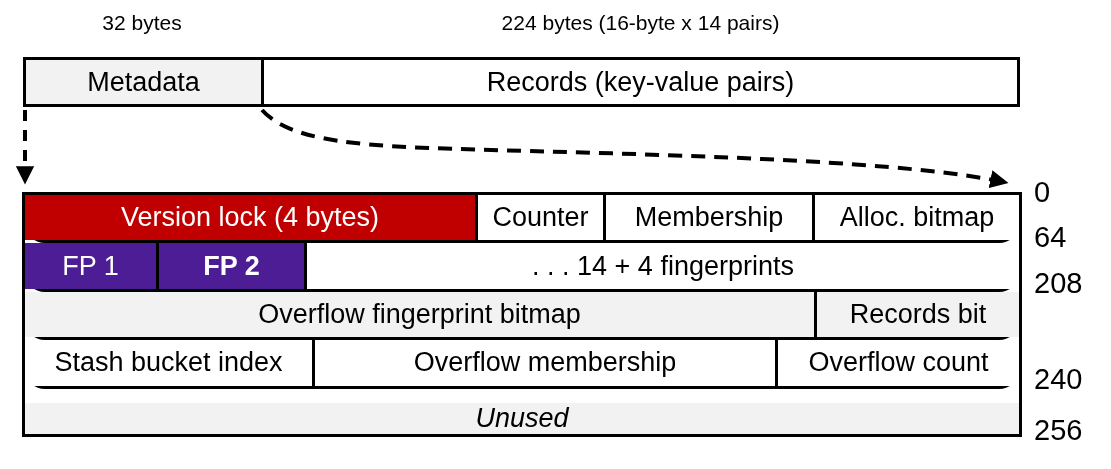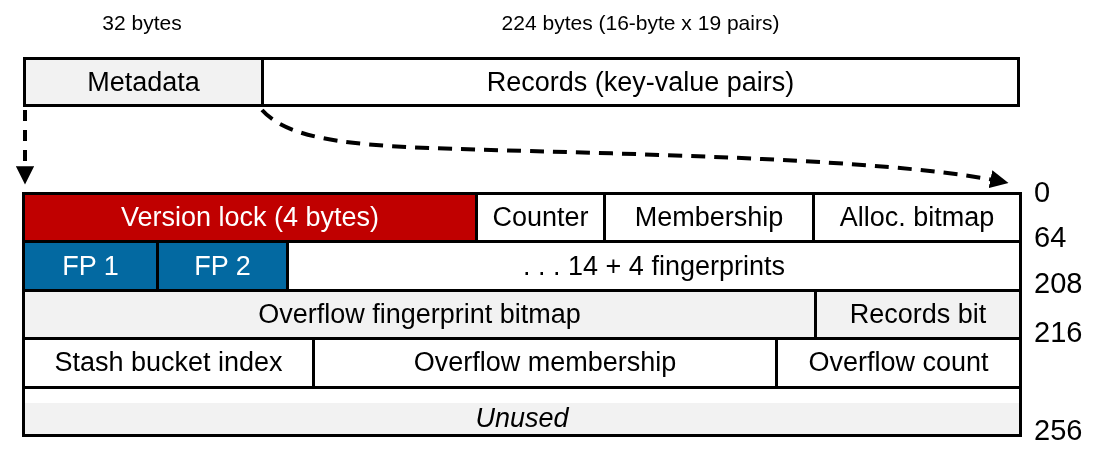--- a/index.html
+++ b/index.html
@@ -23,38 +23,38 @@
     font-size:27px; box-sizing:border-box; white-space:nowrap; overflow:hidden;
   }
   .topbar .cell-metadata { width:238px; background:#F2F2F2; border-right:3px solid #000; }
   .topbar .cell-records  { flex:1; background:#FFFFFF; }
 
   .grid {
     position:absolute; left:22px; top:192px; width:1000px; height:245px;
     border:3px solid #000; box-sizing:border-box;
     display:flex; flex-direction:column;
   }
-  .grid .row { display:flex; flex:1; border-bottom:3px solid #000; box-sizing:border-box; min-height:0; }
+  .grid .row { display:flex; flex:1; border-bottom:3px solid #000; box-sizing:border-box; min-height:0;border-radius:20px; }
   .grid .row:last-child { border-bottom:none;align-items:flex-end; }
   .grid .cell { border-right:3px solid #000; }
   .grid .cell:last-child { border-right:none; }
 
   .fill-red   { background:#C00000; color:#ffffff; }
-  .fill-blue  { background:#0369a1; color:#ffffff; }
+  .fill-blue  { background:#4c1d95; color:#ffffff; }
   .fill-gray  { background:#F2F2F2; }
   .fill-white { background:#FFFFFF; }
 
   
   .w-vlock      { width:453px; }
   .w-counter    { width:128px; }
   .w-membership { width:209px; }
   .w-alloc      { flex:1; }
   
   .w-fp1 { width:134px; }
-  .w-fp2 { width:130px; }
+  .w-fp2 { width:148px;font-weight:bold; }
   .w-fps { flex:1; }
   
   .w-ofb { width:792px; }
   .w-obit{ flex:1; }
   
   .w-sbi { width:290px; }
   .w-omem{ width:463px; }
   .w-ocnt{ flex:1; }
   
   .w-unused { flex:1; font-style:italic; }
@@ -71,21 +71,21 @@
   #offset-256 { top:413px; }
 
   .arrow-layer { position:absolute; left:0; top:0; pointer-events:none; }
 </style>
 </head>
 <body>
 
 <div class="canvas">
 
   <div class="size-label" id="size-label-metadata">32 bytes</div>
-  <div class="size-label" id="size-label-records">224 bytes (16-byte x 19 pairs)</div>
+  <div class="size-label" id="size-label-records">224 bytes (16-byte x 14 pairs)</div>
 
   <div class="topbar">
     <div class="cell cell-metadata">Metadata</div>
     <div class="cell cell-records">Records (key-value pairs)</div>
   </div>
 
   <svg class="arrow-layer" width="1111" height="469" viewBox="0 0 1111 469">
     <defs>
       <marker id="ah" viewBox="0 0 10 10" refX="7.5" refY="5" markerWidth="4.6" markerHeight="4.6" orient="auto">
         <path d="M0,0 L10,5 L0,10 z" fill="#000"></path>
@@ -117,16 +117,16 @@
       <div class="cell fill-white w-ocnt">Overflow count</div>
     </div>
     <div class="row">
       <div class="cell fill-gray w-unused">Unused</div>
     </div>
   </div>
 
   <div class="offset" id="offset-0">0</div>
   <div class="offset" id="offset-64">64</div>
   <div class="offset" id="offset-208">208</div>
-  <div class="offset" id="offset-216">216</div>
+  <div class="offset" id="offset-240">240</div>
   <div class="offset" id="offset-256">256</div>
 
 </div>
 
 </body></html>

